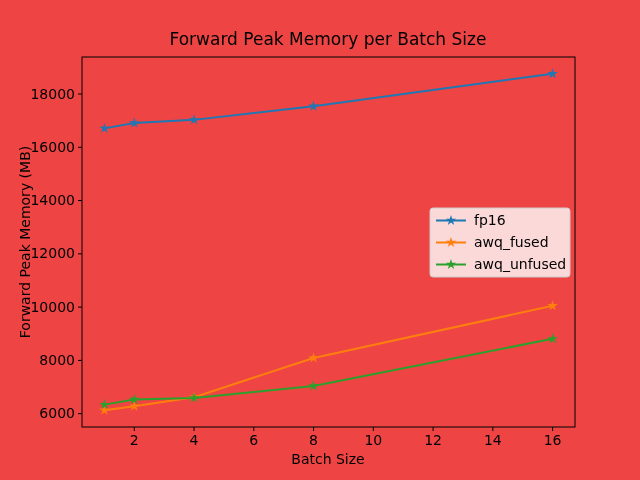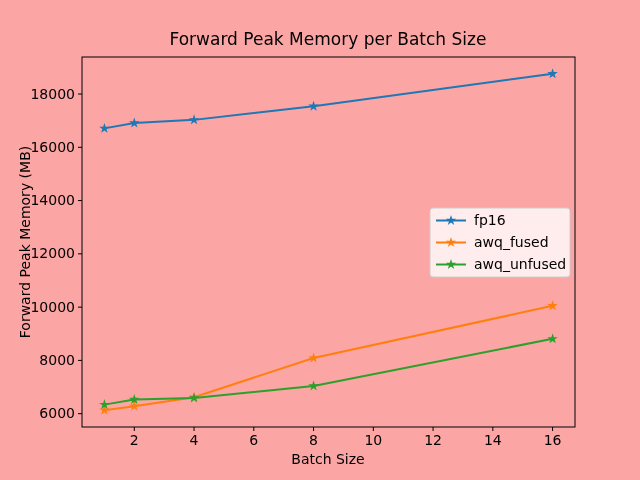--- a/index.html
+++ b/index.html
@@ -1,19 +1,19 @@
 <!DOCTYPE html>
 <html><head>
 <meta charset="utf-8">
 <style>
   html,body{margin:0;padding:0;background:#fff;}
   #figure{
     position:relative;
     width:640px;height:480px;
-    background:#fca5a5;
+    background:#ef4444;
     font-family:"DejaVu Sans", sans-serif;
     overflow:hidden;
     text-align:right;
   }
   #figure svg{position:absolute;left:0;top:0;}
   text{fill:#000000;font-family:"DejaVu Sans", sans-serif;}
 </style>
 </head>
 <body>
 

